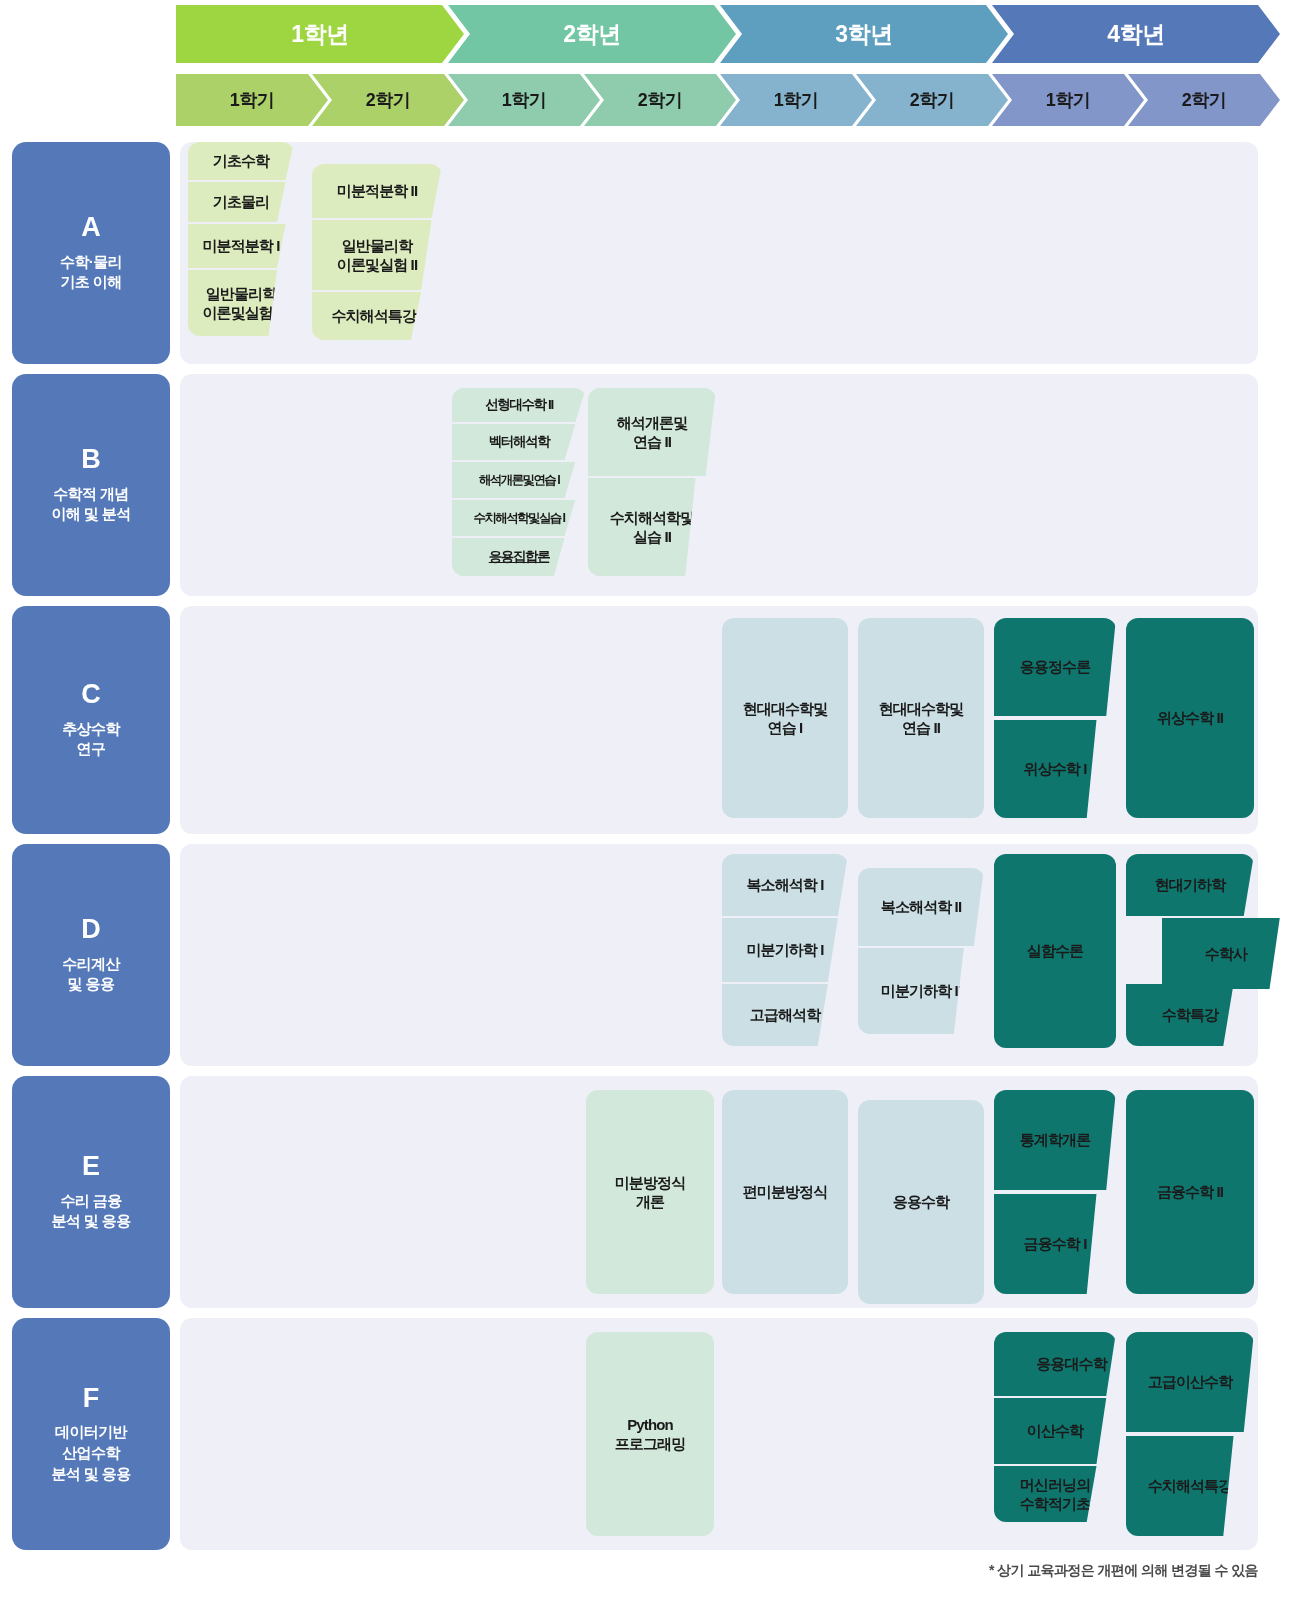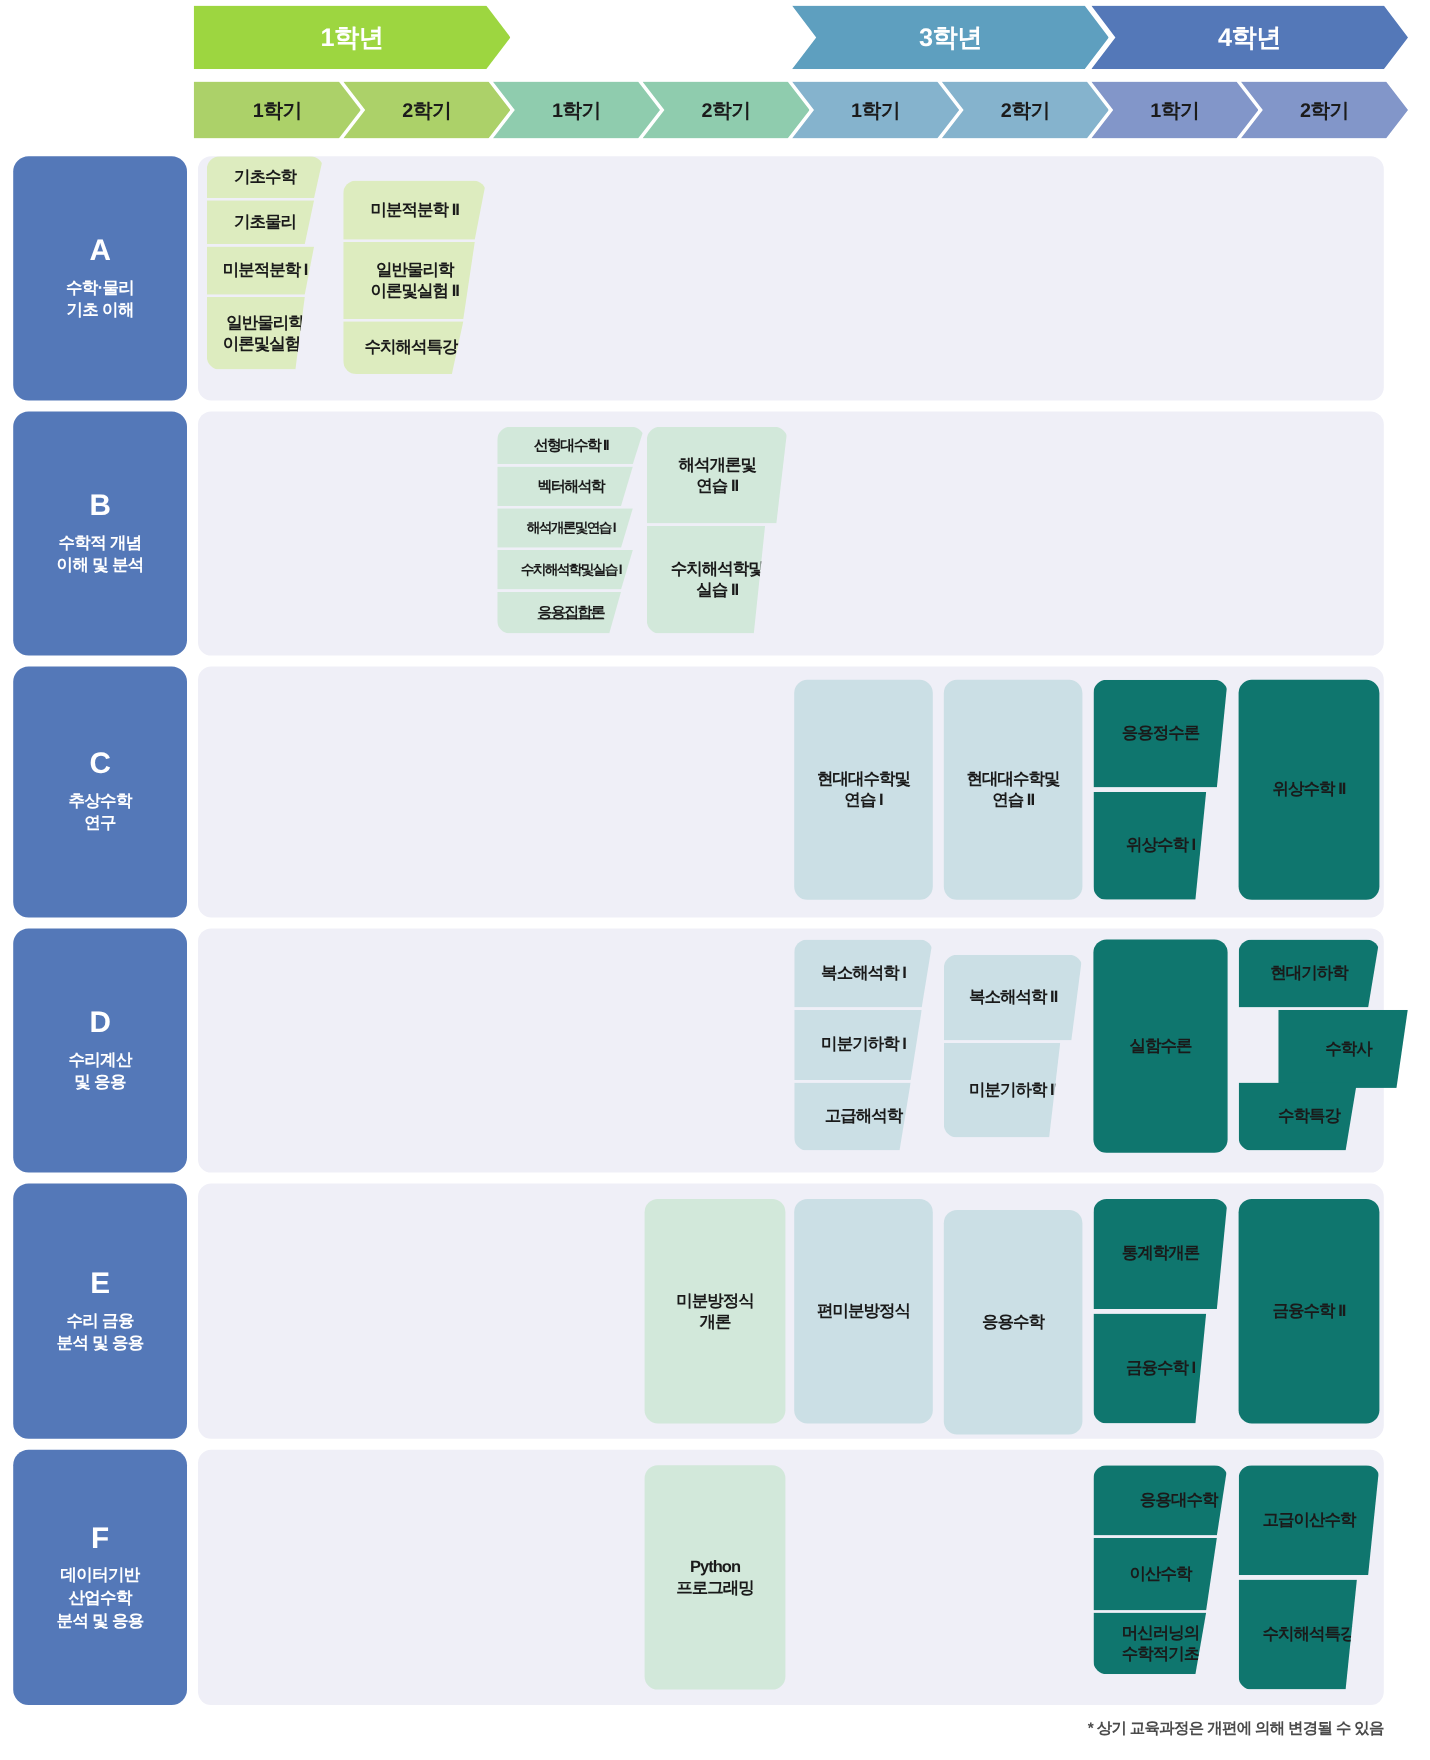--- a/index.html
+++ b/index.html
@@ -103,20 +103,23 @@
 </style>
 </head>
 <body>
 
 <div id="root">
 
   <div id="header">
       <div class="year-arrow first" style="left: 176px; width: 288px; background: rgb(157, 214, 64);">
         <span>1학년</span>
       </div>
+      <div class="year-arrow" style="left: 448px; width: 288px; background: rgb(114, 198, 163);">
+        <span>2학년</span>
+      </div>
       <div class="year-arrow" style="left: 720px; width: 288px; background: rgb(94, 159, 191); justify-content: center;">
         <span>3학년</span>
       </div>
       <div class="year-arrow" style="left: 992px; width: 288px; background: rgb(84, 120, 184);">
         <span>4학년</span>
       </div>
       <div class="sem-arrow first" style="left: 176px; width: 152px; background: rgb(172, 209, 105); z-index: 20;">
         <span>1학기</span>
       </div>
       <div class="sem-arrow" style="left: 312px; width: 152px; background: rgb(172, 209, 105); z-index: 19;">

